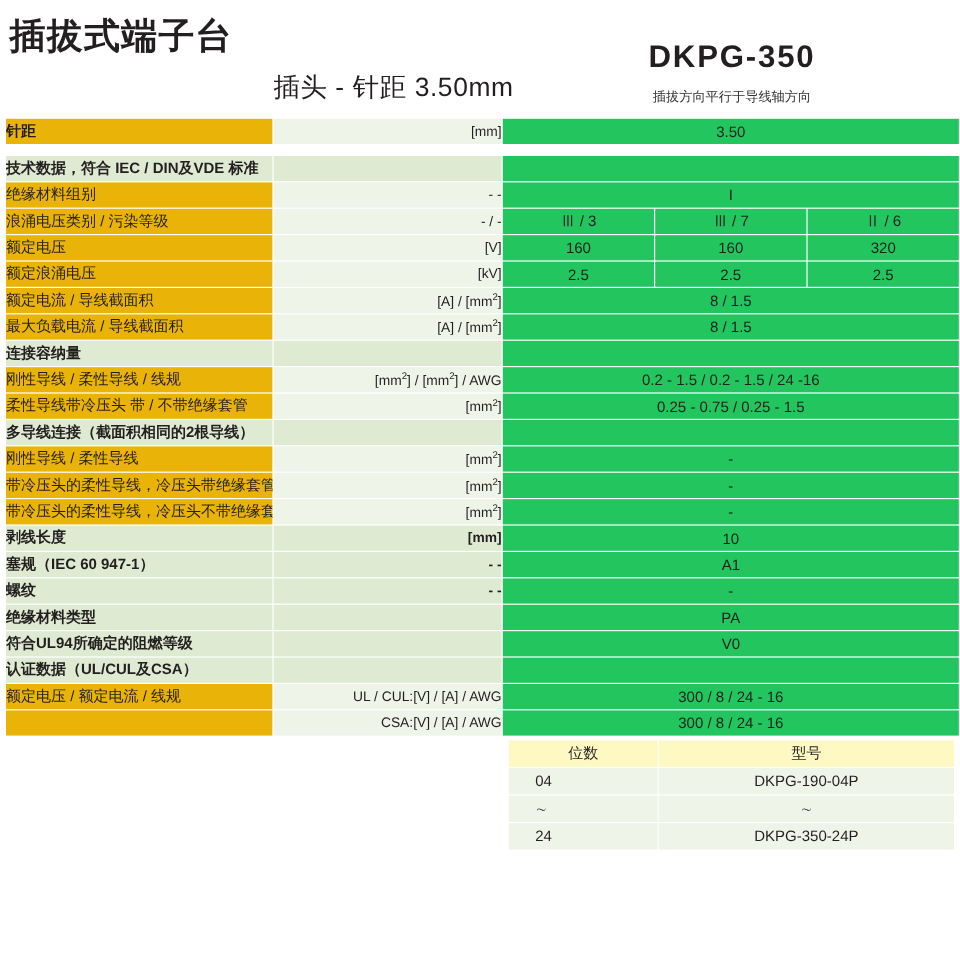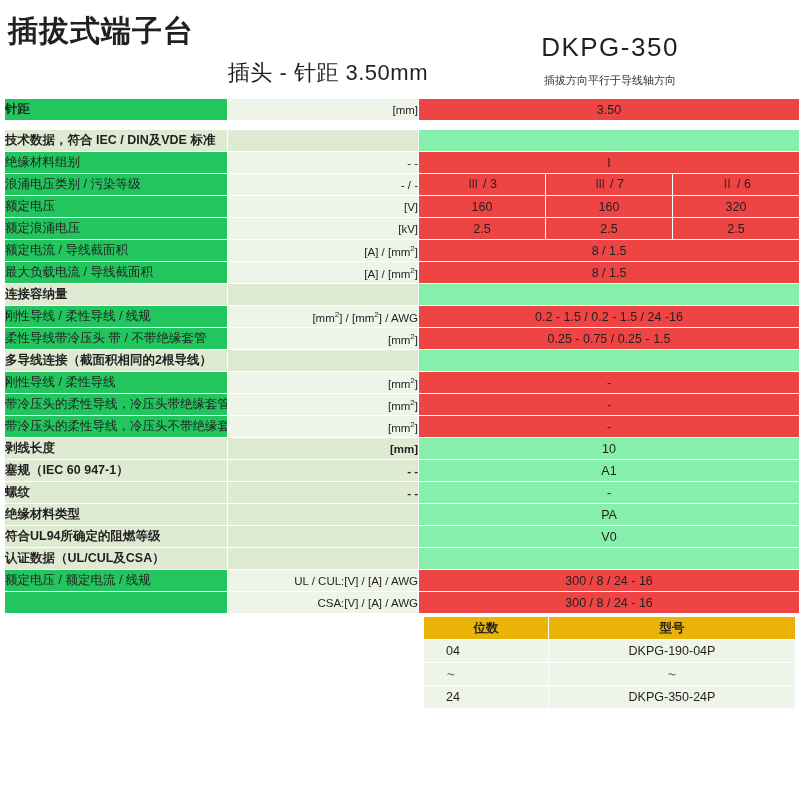--- a/index.html
+++ b/index.html
@@ -49,21 +49,21 @@
     line-height: 1.1;
     text-align: right;
   }
   .header-right {
     flex: 1 1 auto;
     text-align: center;
     padding-top: 22px;
   }
   .model-name {
     font-size: 26px;
-    font-weight: normal;
+    font-weight: bold;
     letter-spacing: 1.5px;
     line-height: 1.2;
   }
   .model-note {
     font-size: 11px;
     margin-top: 10px;
     color: #333;
   }
 
   
@@ -73,45 +73,45 @@
     border-spacing: 1px 1px;
     table-layout: fixed;
     font-size: 12px;
   }
   table.spec td {
     padding: 0;
     vertical-align: middle;
     height: 21px;
   }
   .c-label {
-    background: #22c55e;
+    background: #eab308;
     padding-left: 6px;
     font-size: 12.5px;
     white-space: nowrap;
     overflow: hidden;
   }
   .c-unit {
     background: #eef4e8;
     text-align: right;
     padding-right: 6px;
     font-size: 11.5px;
     white-space: nowrap;
   }
   .c-val {
-    background: #ef4444;
+    background: #22c55e;
     text-align: center;
     font-size: 12.5px;
     white-space: nowrap;
   }
   .sec .c-label, .sec .c-unit {
     background: #dfead2;
     font-weight: bold;
   }
   .sec .c-val {
-    background: #86efac;
+    background: #22c55e;
   }
   .strong .c-label {
     font-weight: bold;
   }
   .sup {
     font-size: 8px;
     vertical-align: super;
   }
 
   
@@ -128,22 +128,22 @@
     width: 372px;
     font-size: 12.5px;
   }
   table.models td {
     height: 22px;
     padding: 0;
     text-align: center;
     vertical-align: middle;
   }
   table.models .mh {
-    background: #eab308;
-    font-weight: bold;
+    background: #fef9c3;
+    font-weight: normal;
   }
   table.models .mc {
     background: #eef4e8;
   }
   table.models .mc.left {
     text-align: left;
     padding-left: 22px;
     margin-top: 32px;
   }
 </style>

